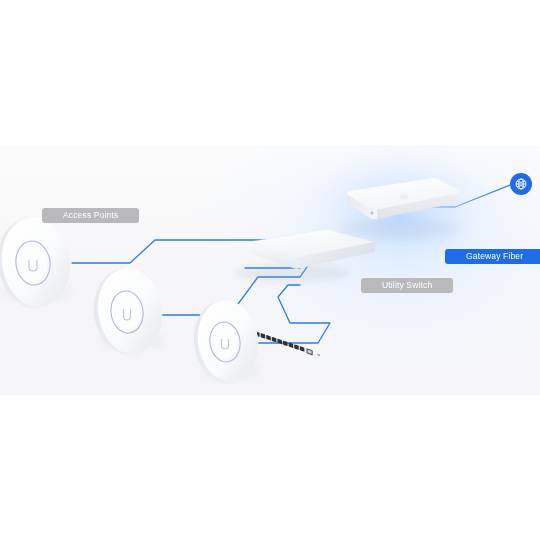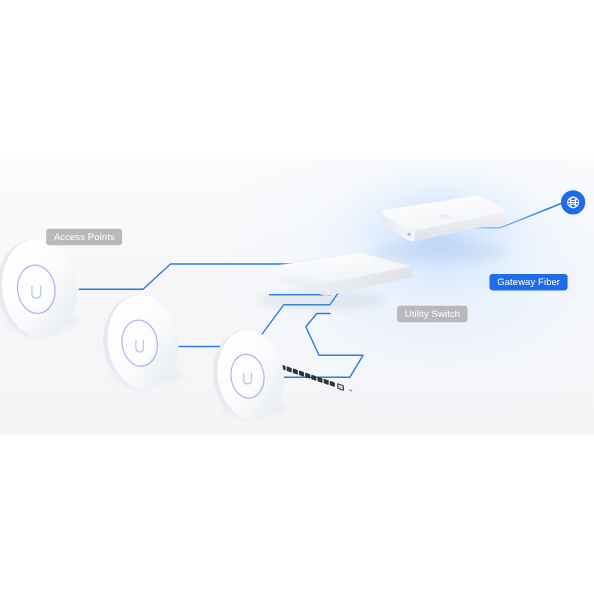--- a/index.html
+++ b/index.html
@@ -50,21 +50,21 @@
     overflow: visible;
   }
 
   
   .badge {
     position: absolute;
     display: inline-flex;
     align-items: center;
     justify-content: center;
     height: 15px;
-    padding: 0 7px;
+    padding: 0 21px;
     border-radius: 3px;
     font-size: 8.5px;
     letter-spacing: 0.15px;
     color: #ffffff;
     white-space: nowrap;
     line-height: 1;
     font-family: "Liberation Sans", sans-serif;
   }
   .badge-grey { background: #b9b9bc; }
   .badge-blue { background: #1f6ceb; border-radius: 3px; }

